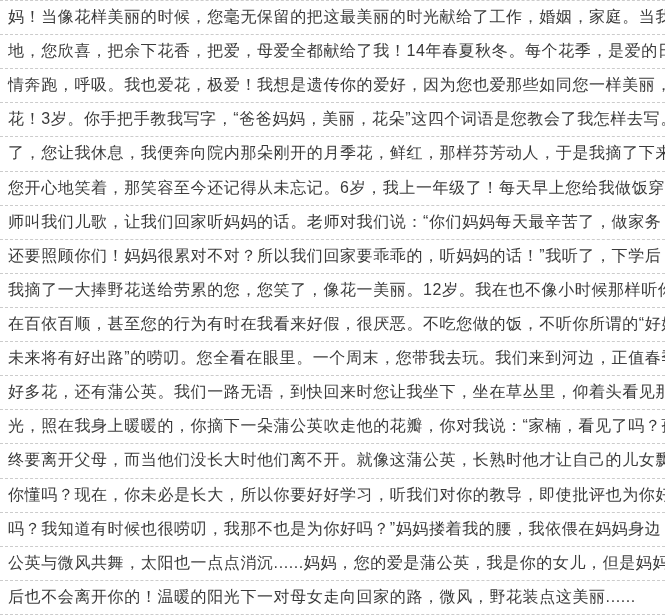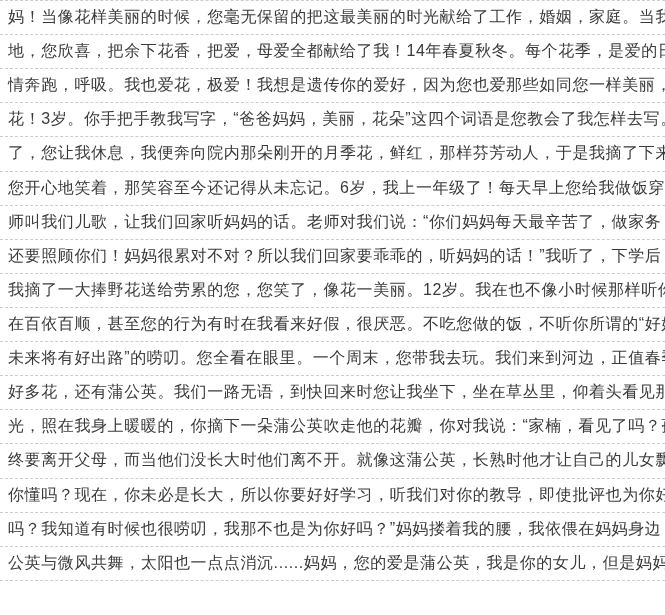--- a/index.html
+++ b/index.html
@@ -45,13 +45,14 @@
   <div class="text-row">还要照顾你们！妈妈很累对不对？所以我们回家要乖乖的，听妈妈的话！”我听了，下学后，在路边</div>
   <div class="text-row">我摘了一大捧野花送给劳累的您，您笑了，像花一美丽。12岁。我在也不像小时候那样听你的话，不</div>
   <div class="text-row">在百依百顺，甚至您的行为有时在我看来好假，很厌恶。不吃您做的饭，不听你所谓的“好好学习，</div>
   <div class="text-row">未来将有好出路”的唠叨。您全看在眼里。一个周末，您带我去玩。我们来到河边，正值春季所以有</div>
   <div class="text-row">好多花，还有蒲公英。我们一路无语，到快回来时您让我坐下，坐在草丛里，仰着头看见那温和的阳</div>
   <div class="text-row">光，照在我身上暖暖的，你摘下一朵蒲公英吹走他的花瓣，你对我说：“家楠，看见了吗？孩子大了</div>
   <div class="text-row">终要离开父母，而当他们没长大时他们离不开。就像这蒲公英，长熟时他才让自己的儿女飘向远方，</div>
   <div class="text-row">你懂吗？现在，你未必是长大，所以你要好好学习，听我们对你的教导，即使批评也为你好，知道</div>
   <div class="text-row">吗？我知道有时候也很唠叨，我那不也是为你好吗？”妈妈搂着我的腰，我依偎在妈妈身边，此时蒲</div>
   <div class="text-row">公英与微风共舞，太阳也一点点消沉......妈妈，您的爱是蒲公英，我是你的女儿，但是妈妈，女儿长大</div>
+  <div class="text-row">后也不会离开你的！温暖的阳光下一对母女走向回家的路，微风，野花装点这美丽......</div>
 </div>
 
 </body></html>

